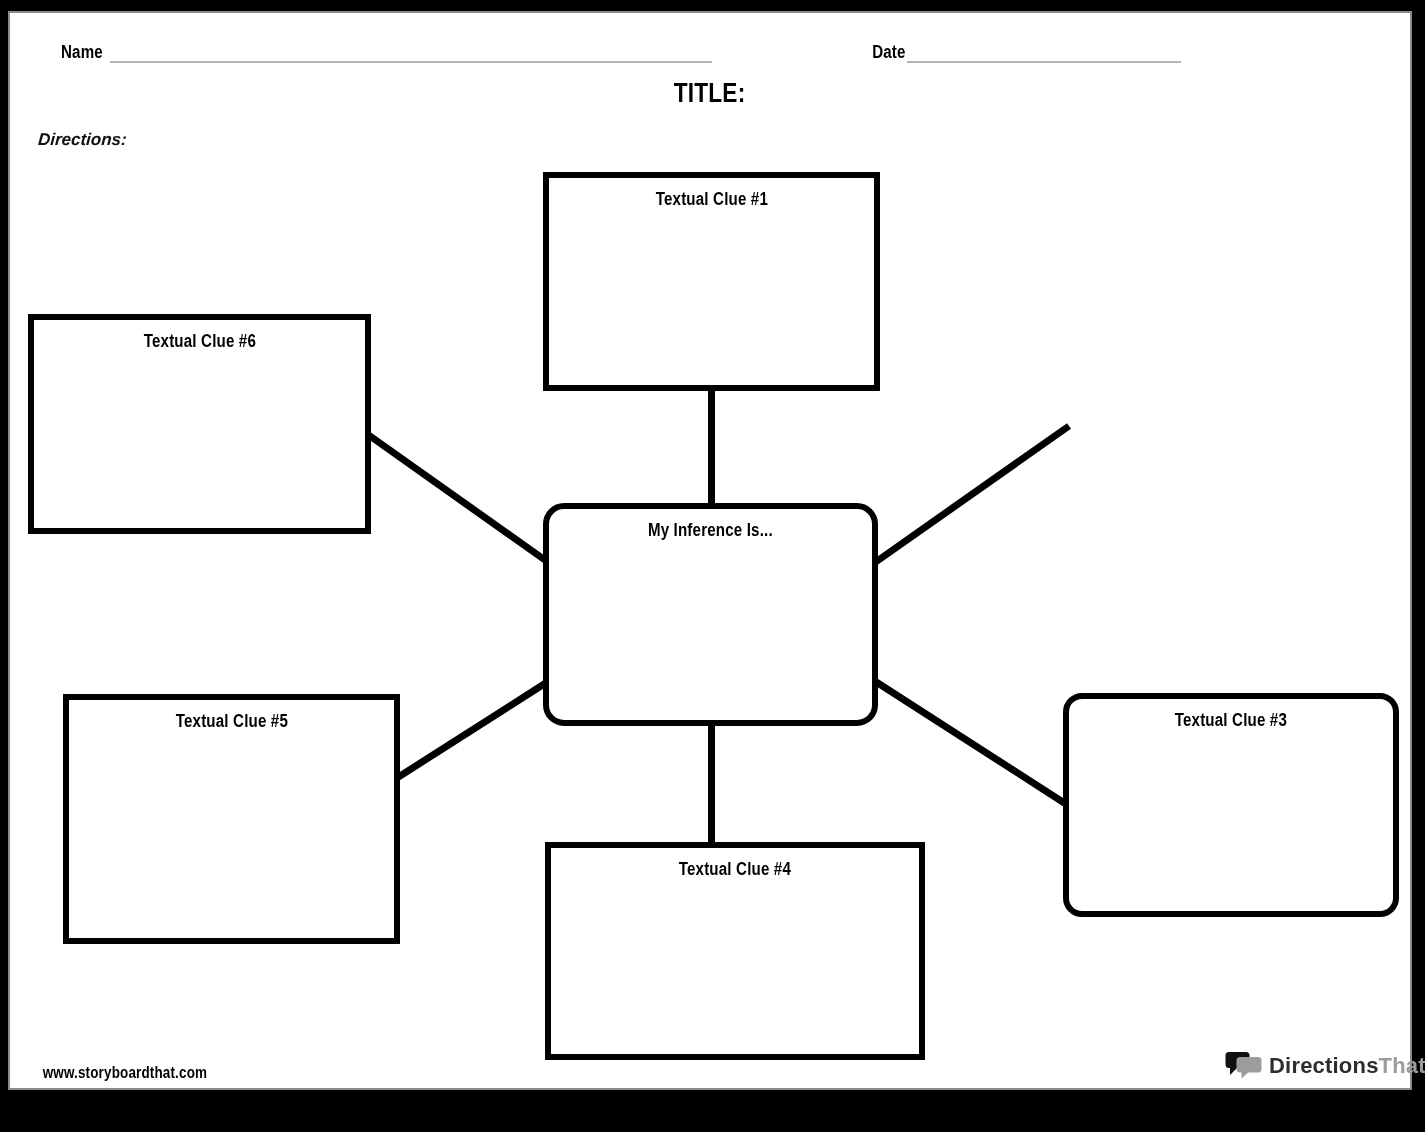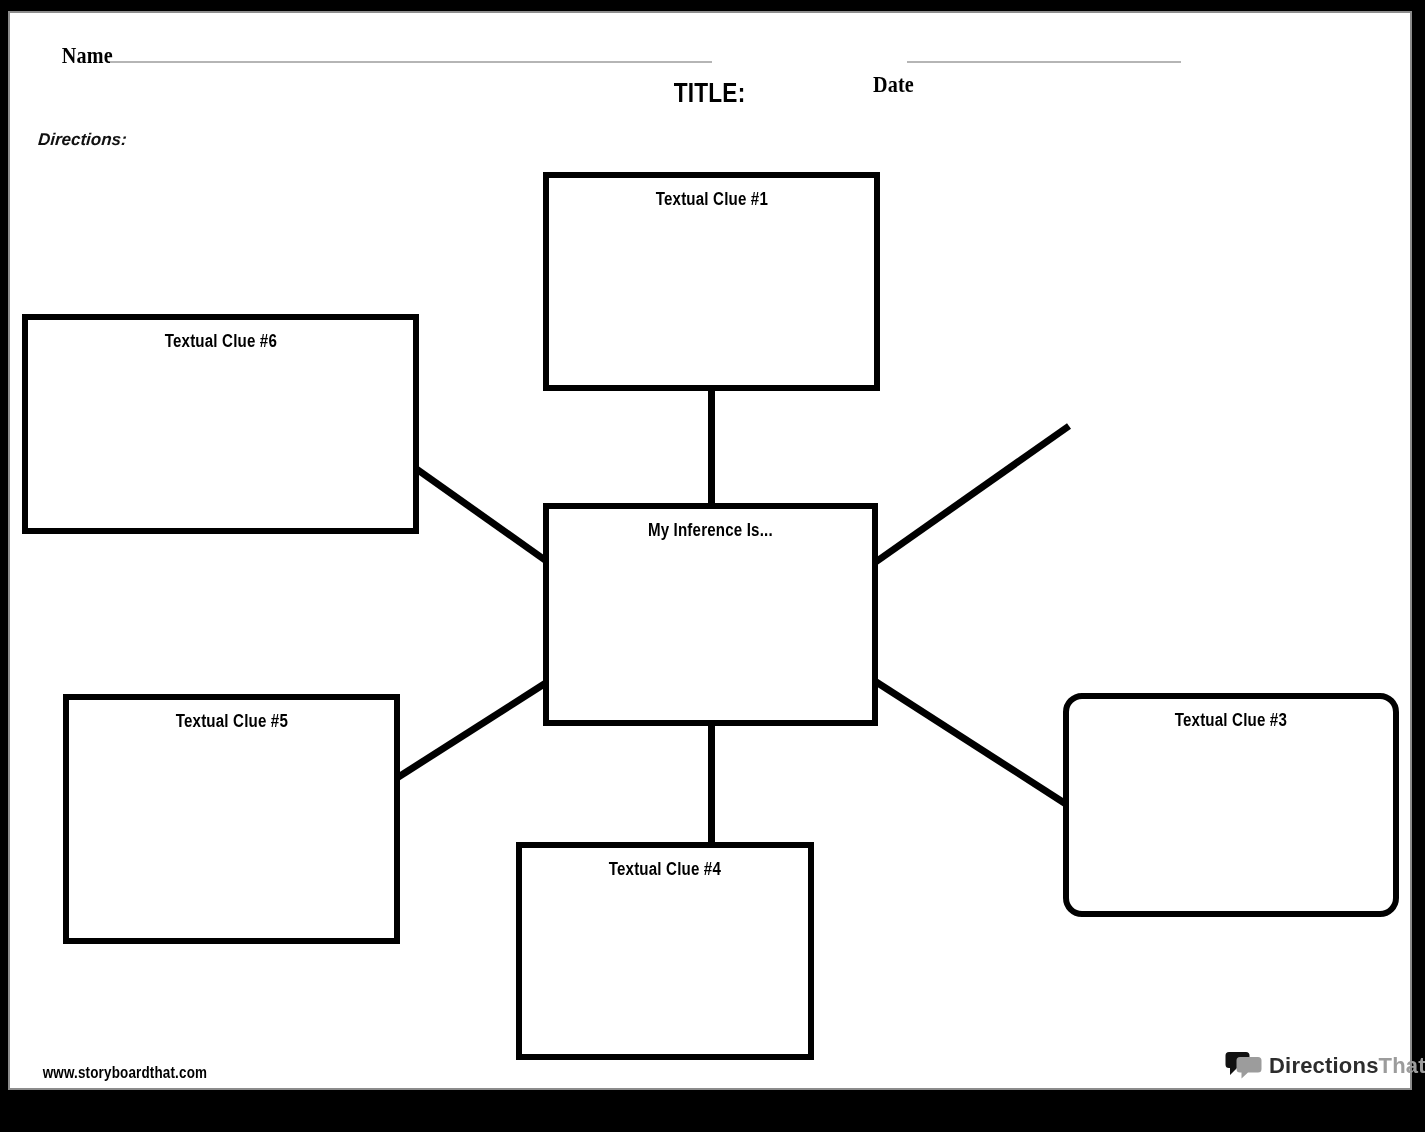--- a/index.html
+++ b/index.html
@@ -35,22 +35,21 @@
     font-weight: bold;
     color: #000;
     transform: scaleX(0.84);
     transform-origin: 50% 50%;
     letter-spacing: 0.2px;
     white-space: nowrap;
   }
 
   .field-label {
     position: absolute;
-    font-size: 24px;
-    font-family: Liberation Serif, serif;
+    font-size: 18px;
   }
   .field-line {
     position: absolute;
     height: 2px;
     background: #b5b5b5;
   }
 
   .title-wrap {
     position: absolute;
     left: 8px; right: 13px;
@@ -117,53 +116,53 @@
       <line x1="1069" y1="426" x2="870" y2="566"></line>
       <line x1="1069" y1="806" x2="870" y2="678"></line>
     </g>
   </svg>
 
   <span class="field-label" style="left:57px; top:42px;">
     <span class="gothic">Name</span>
   </span>
   <div class="field-line" style="left:110px; top:61px; width:602px;"></div>
 
-  <span class="field-label" style="left:869px; top:42px;margin-top:29px;">
+  <span class="field-label" style="left:869px; top:42px;">
     <span class="gothic">Date</span>
   </span>
   <div class="field-line" style="left:907px; top:61px; width:274px;"></div>
 
   <div class="title-wrap">
     <span class="gothic">TITLE:</span>
   </div>
 
   <div class="directions">Directions:</div>
 
   <div class="clue-box" style="left:543px; top:172px; width:337px; height:219px;">
     <span class="box-label"><span class="gothic">Textual Clue #1</span></span>
   </div>
 
 
   <div class="clue-box" style="left:1063px; top:693px; width:336px; height:224px;border-radius:19px;">
     <span class="box-label"><span class="gothic">Textual Clue #3</span></span>
   </div>
 
-  <div class="clue-box" style="left:516px; top:842px; width:298px; height:218px;">
+  <div class="clue-box" style="left:545px; top:842px; width:380px; height:218px;">
     <span class="box-label"><span class="gothic">Textual Clue #4</span></span>
   </div>
 
   <div class="clue-box" style="left:22px; top:694px; width:337px; height:250px;margin-left:41px;">
     <span class="box-label"><span class="gothic">Textual Clue #5</span></span>
   </div>
 
-  <div class="clue-box" style="left:22px; top:314px; width:397px; height:220px;">
+  <div class="clue-box" style="left:28px; top:314px; width:343px; height:220px;">
     <span class="box-label"><span class="gothic">Textual Clue #6</span></span>
   </div>
 
-  <div class="clue-box" style="left:543px; top:503px; width:335px; height:223px;">
+  <div class="clue-box" style="left:543px; top:503px; width:335px; height:223px;border-radius:21px;">
     <span class="box-label"><span class="gothic">My Inference Is...</span></span>
   </div>
 
   <span class="site-url">
     <span class="gothic">www.storyboardthat.com</span>
   </span>
 
   <div class="logo">
     <svg width="38" height="32" viewBox="0 0 38 32">
       <path fill="#111111" d="M4 2 h17 a3.5 3.5 0 0 1 3.5 3.5 v9 a3.5 3.5 0 0 1 -3.5 3.5 h-9 l-7 7 v-7 h-1 a3.5 3.5 0 0 1 -3.5 -3.5 v-9 A3.5 3.5 0 0 1 4 2 z"></path>

